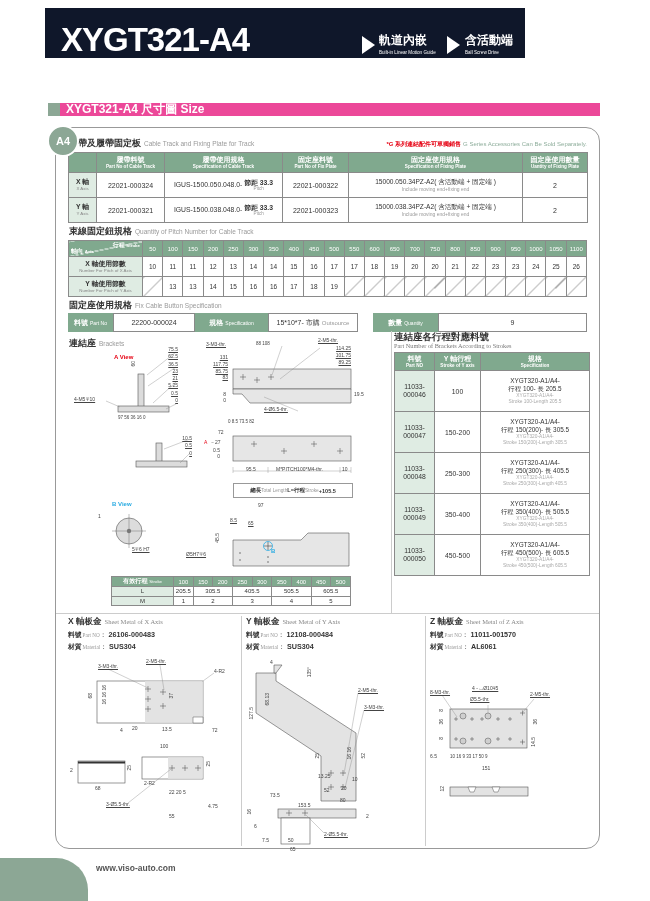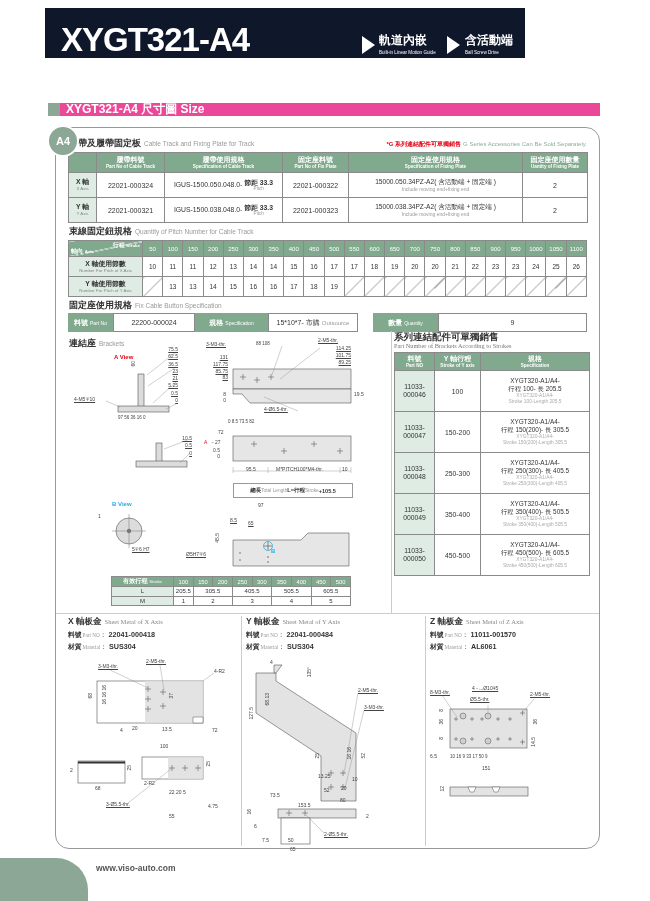--- a/index.html
+++ b/index.html
@@ -439,21 +439,21 @@
     <span class="dim u" style="left:162px;top:176px;">8.5</span>
     <span class="dim u" style="left:180px;top:179px;">65</span>
     <span class="dim rot" style="left:146px;top:192px;">45.5</span>
     <span class="dim u" style="left:118px;top:210px;">Ø5H7∓6</span>
     <span class="dim cyan vlabel" style="left:203px;top:207px;">B</span>
   </div>
 
   <div class="vdiv" style="left:335px;top:203px;height:282px;"></div>
 
   <div id="bp">
-    <div class="bpt">系列連結配件可單獨銷售</div>
+    <div class="bpt">連結座各行程對應料號</div>
     <div class="bpe">Part Number of Brackets According to Strokes</div>
     <table id="bpt-table">
       <colgroup>
           <col style="width:40px">
           <col style="width:46px">
           <col style="width:109px">
         </colgroup>
       <tbody>
           <tr class="th">
         <th class="g">
@@ -563,21 +563,21 @@
     </tr>
   </tbody>
     </table>
 
   <div class="hdiv" style="left:0;top:485px;width:543px;"></div>
   <div class="vdiv" style="left:185px;top:488px;height:230px;"></div>
   <div class="vdiv" style="left:369px;top:488px;height:230px;"></div>
 
   <div class="panel" style="left:12px;width:172px;">
     <div class="p-title"><b>X 軸板金</b><i>Sheet Metal of X Axis</i></div>
-    <div class="p-line"><b>料號</b><i>Part NO</i><span>：</span><span class="pv">22041-000418</span></div>
+    <div class="p-line"><b>料號</b><i>Part NO</i><span>：</span><span class="pv">26106-000483</span></div>
     <div class="p-line"><b>材質</b><i>Material</i><span>：</span><span class="pv">SUS304</span></div>
     <div class="pdraw" style="top:45px;height:186px;">
       <svg width="172" height="186" viewBox="0 0 172 186">
         <rect x="29" y="20" width="106" height="42" fill="#fff" stroke="#555" stroke-width="0.6"></rect>
         <rect x="77" y="20.3" width="57.7" height="41.4" fill="#e3e3e3" stroke="none"></rect>
         <polygon points="125,62 135,62 135,56 125,56" fill="#fff" stroke="#555" stroke-width="0.5"></polygon>
         <path d="M77,28 h6 M80,25 v6 M77,38 h6 M80,35 v6 M77,48 h6 M80,45 v6 M92,31 h6 M95,28 v6 M92,45 h6 M95,42 v6" stroke="#444" stroke-width="0.5" fill="none"></path>
         <line x1="40" y1="8" x2="80" y2="27" stroke="#888" stroke-width="0.4"></line>
         <line x1="92" y1="4" x2="96" y2="29" stroke="#888" stroke-width="0.4"></line>
         <line x1="146" y1="12" x2="135" y2="20" stroke="#888" stroke-width="0.4"></line>
@@ -606,21 +606,21 @@
       <span class="dim" style="left:101px;top:128px;">22  20   5</span>
       <span class="dim rot" style="left:137px;top:100px;">25</span>
       <span class="dim u" style="left:38px;top:140px;">3-Ø5.5-thr.</span>
       <span class="dim" style="left:140px;top:142px;">4.75</span>
       <span class="dim" style="left:101px;top:152px;">55</span>
     </div>
   </div>
 
   <div class="panel" style="left:190px;width:178px;">
     <div class="p-title"><b>Y 軸板金</b><i>Sheet Metal of Y Axis</i></div>
-    <div class="p-line"><b>料號</b><i>Part NO</i><span>：</span><span class="pv">22041-000484</span></div>
+    <div class="p-line"><b>料號</b><i>Part NO</i><span>：</span><span class="pv">12108-000484</span></div>
     <div class="p-line"><b>材質</b><i>Material</i><span>：</span><span class="pv">SUS304</span></div>
     <div class="pdraw" style="top:45px;height:186px;">
       <svg width="178" height="186" viewBox="0 0 178 186">
         <polygon points="10,12 30,12 30,20 110,72 110,140 75,140 75,95 10,52" fill="#e3e3e3" stroke="#555" stroke-width="0.6"></polygon>
         <polygon points="28,4 36,4 30,12 28,12" fill="#e3e3e3" stroke="#555" stroke-width="0.6"></polygon>
         <path d="M82,112 h6 M85,109 v6 M94,112 h6 M97,109 v6 M82,126 h6 M85,123 v6 M94,126 h6 M97,123 v6" stroke="#444" stroke-width="0.5" fill="none"></path>
         <line x1="112" y1="32" x2="98" y2="113" stroke="#888" stroke-width="0.4"></line>
         <line x1="118" y1="49" x2="99" y2="127" stroke="#888" stroke-width="0.4"></line>
         <rect x="32" y="148" width="78" height="9" fill="#e3e3e3" stroke="#555" stroke-width="0.6"></rect>
         <rect x="35" y="157" width="29" height="26" fill="#fff" stroke="#555" stroke-width="0.6"></rect>

